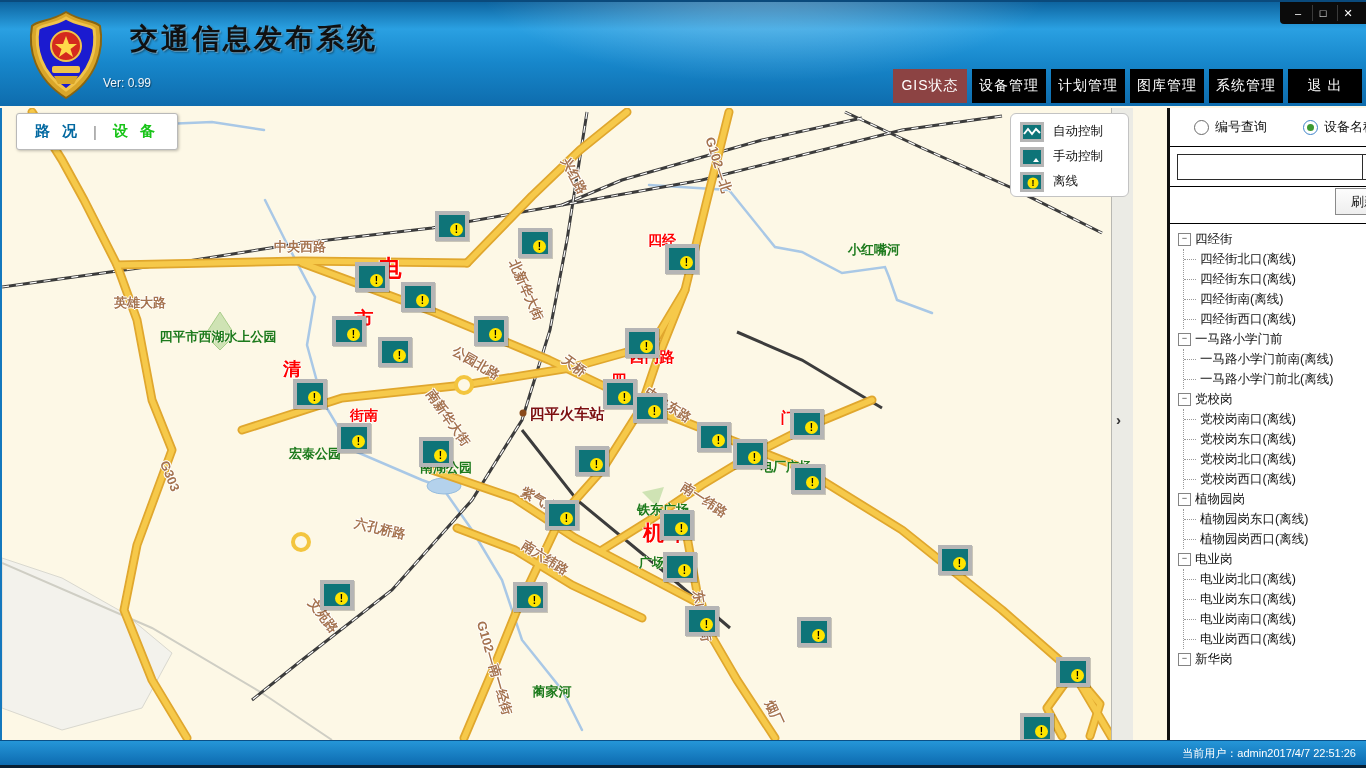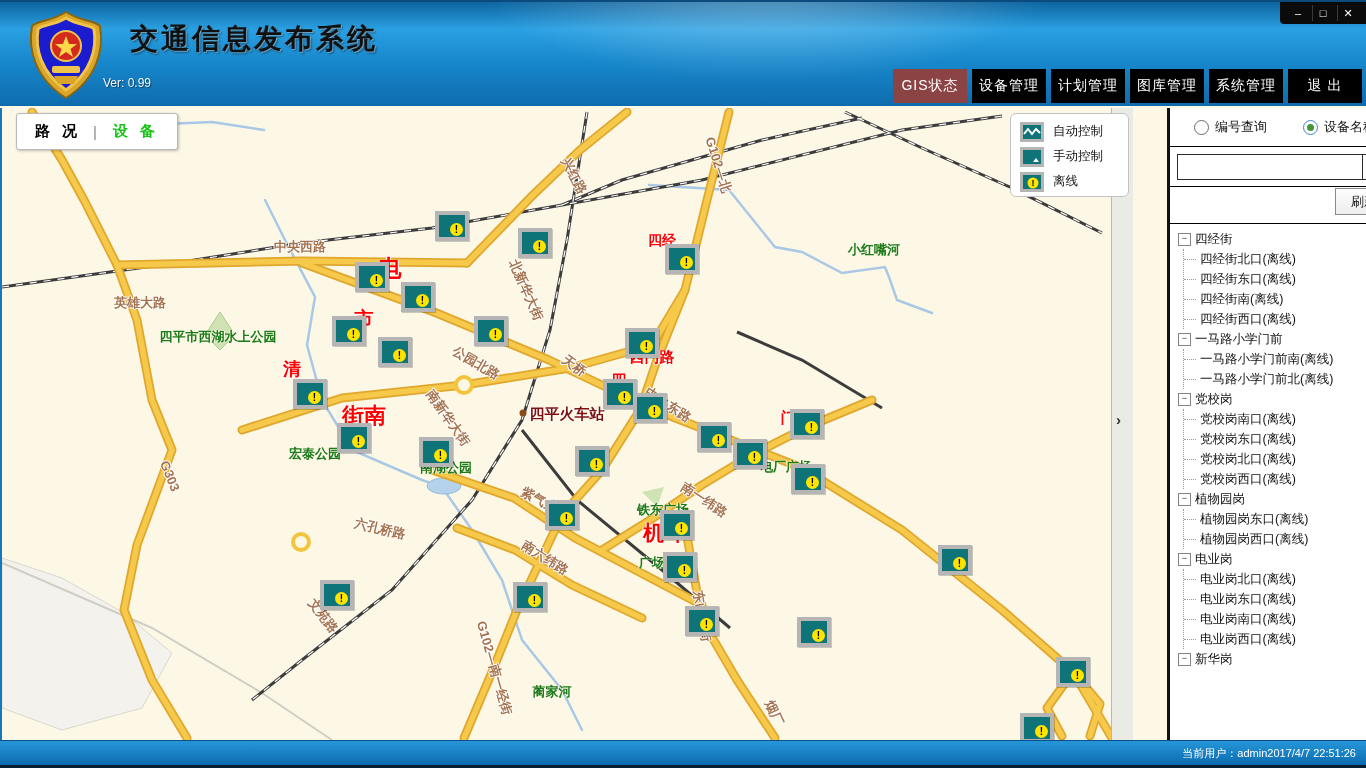--- a/index.html
+++ b/index.html
@@ -37,21 +37,21 @@
     transform:translate(-50%,-50%);text-shadow:-1px 0 #fff,1px 0 #fff;}
   .station-lbl::before{content:"";display:inline-block;width:7px;height:7px;border-radius:50%;
     background:#8a4a1a;margin-right:3px;vertical-align:2px;}
   .marker{position:absolute;width:34px;height:30px;background:#0e7478;border:4px solid #b5b5b5;
     box-sizing:border-box;transform:translate(-50%,-50%);box-shadow:1px 1px 0 rgba(0,0,0,.2);cursor:pointer;}
   .marker .excl{position:absolute;right:2px;bottom:1px;width:13px;height:13px;border-radius:50%;
     background:#ffe400;color:#000;font-size:10px;font-weight:bold;text-align:center;line-height:13px;}
   .map-toolbar{position:absolute;left:14px;top:5px;width:160px;height:35px;background:#fff;
     border:1px solid #b9b9b9;border-radius:3px;box-shadow:1px 1px 3px rgba(0,0,0,.25);
     display:flex;align-items:center;justify-content:center;gap:12px;font-size:15px;font-weight:bold;letter-spacing:4px;}
-  .tb-road{color:#000000;cursor:pointer;}
+  .tb-road{color:#0369a1;cursor:pointer;}
   .tb-sep{color:#888;font-weight:normal;}
   .tb-dev{color:#19c419;cursor:pointer;}
   .legend{position:absolute;left:1008px;top:5px;width:119px;height:84px;background:#fff;
     border:1px solid #c3c3c3;border-radius:6px;padding:5px 0 0 9px;box-sizing:border-box;z-index:5;}
   .leg-row{display:flex;align-items:center;gap:9px;height:25px;}
   .leg-ic{width:24px;height:20px;background:#0e7478;border:3px solid #b5b5b5;box-sizing:border-box;position:relative;}
   .leg-lbl{font-size:12.5px;color:#111;}
   .leg-ic svg{position:absolute;left:0;top:0;}
   .collapse-strip{position:absolute;right:0;top:0;width:21px;height:632px;background:#ebebe5;
     border-left:1px solid #b8b8b2;cursor:pointer;}
@@ -208,21 +208,21 @@
         <div class="place-lbl" style="left: 216px; top: 229px;">四平市西湖水上公园</div>
         <div class="place-lbl" style="left: 313px; top: 346px;">宏泰公园</div>
         <div class="place-lbl" style="left: 444px; top: 360px;">南湖公园</div>
         <div class="place-lbl" style="left: 661px; top: 402px;">铁东广场</div>
         <div class="place-lbl" style="left: 784px; top: 359px;">电厂广场</div>
         <div class="place-lbl" style="left: 650px; top: 455px;">广场</div>
         <div class="place-lbl" style="left: 550px; top: 584px;">蔺家河</div>
         <div class="red-lbl" style="left: 388px; top: 160px; font-size: 23px;">电</div>
         <div class="red-lbl" style="left: 362px; top: 211px; font-size: 19px;">市</div>
         <div class="red-lbl" style="left: 290px; top: 261px; font-size: 18px;">清</div>
-        <div class="red-lbl" style="left: 362px; top: 308px; font-size: 22px;">街南</div>
+        <div class="red-lbl" style="left: 362px; top: 308px; font-size: 14px;">街南</div>
         <div class="red-lbl" style="left: 660px; top: 133px; font-size: 14px;">四经</div>
         <div class="red-lbl" style="left: 634px; top: 228px; font-size: 15px;">北</div>
         <div class="red-lbl" style="left: 650px; top: 249px; font-size: 15px;">西门路</div>
         <div class="red-lbl" style="left: 617px; top: 272px; font-size: 15px;">四</div>
         <div class="red-lbl" style="left: 786px; top: 310px; font-size: 15px;">门</div>
         <div class="red-lbl" style="left: 662px; top: 425px; font-size: 21px;">机环</div>
         <div class="station-lbl" style="left: 560px; top: 306px;">四平火车站</div>
       </div>
     <div id="map-markers">
         <div class="marker" style="left: 450px; top: 118px;">

